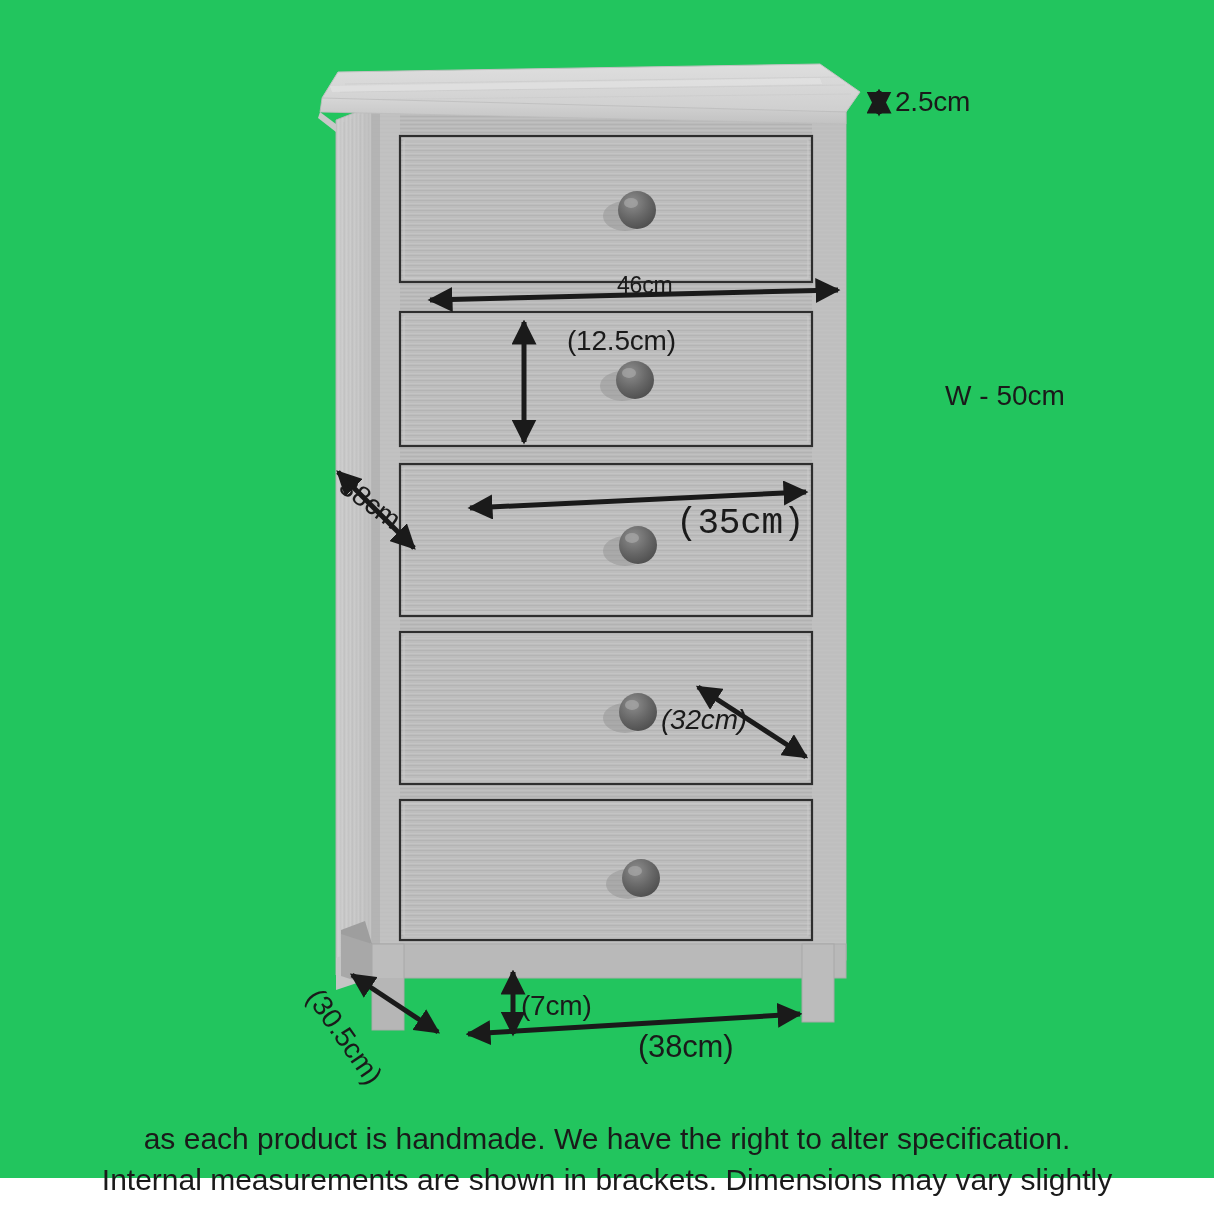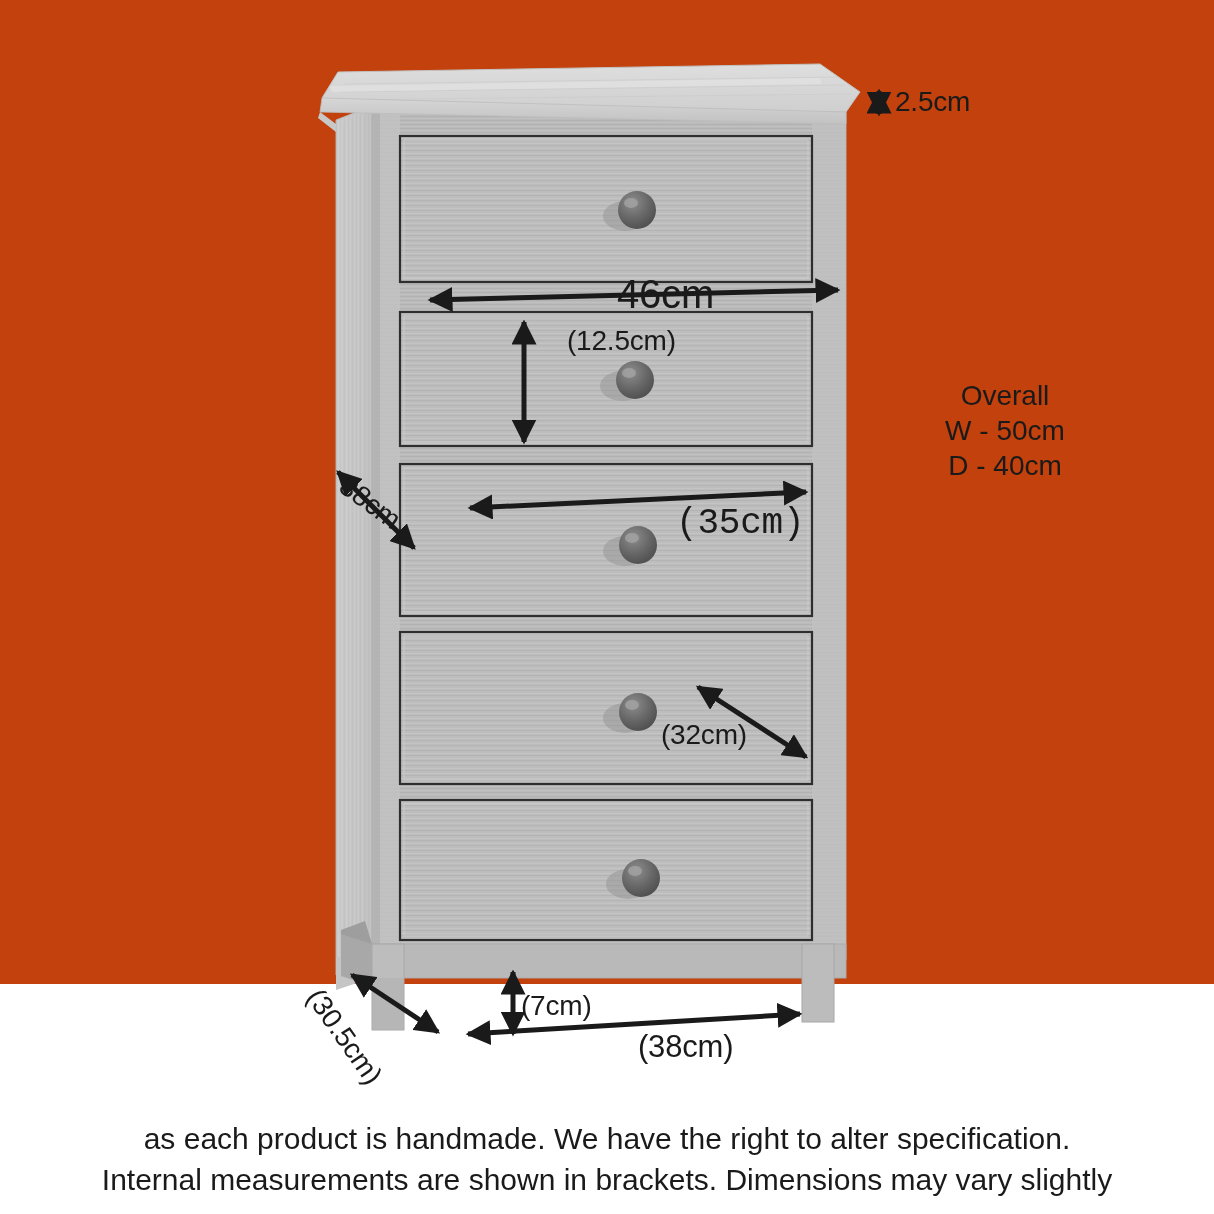--- a/index.html
+++ b/index.html
@@ -6,22 +6,22 @@
   html, body {
     margin: 0; padding: 0;
     width: 1214px; height: 1214px;
     background: #ffffff;
     font-family: "Liberation Sans", sans-serif;
     overflow: hidden;
   }
   #stage {
     position: relative;
     width: 1214px;
-    height: 984px;
-    background: #c2410c;
+    height: 1178px;
+    background: #22c55e;
   }
 
   
   #furniture {
     position: absolute;
     left: 0; top: 0;
     width: 1214px; height: 1214px;
   }
 
   
@@ -37,30 +37,30 @@
     position: absolute;
     color: #1a1a1a;
     font-family: "Liberation Sans", sans-serif;
     font-size: 27px;
     font-weight: 400;
     white-space: nowrap;
     letter-spacing: -0.2px;
   }
 
   #label-25 { left: 895px; top: 86px; font-size: 28px; }
-  #label-46 { left: 617px; top: 272px; font-size: 40px; }
+  #label-46 { left: 617px; top: 272px; font-size: 23px; }
   #label-125 { left: 567px; top: 325px; font-size: 28px; }
   #label-38side {
     left: 352px; top: 470px;
     transform: rotate(36deg);
     transform-origin: left top;
     font-size: 28px;
   }
   #label-35 { left: 676px; top: 503px; font-size: 36px; font-family: Liberation Mono, monospace; }
-  #label-32 { left: 661px; top: 719px; font-size: 28px; }
+  #label-32 { left: 661px; top: 704px; font-size: 28px; font-style: italic; }
   #label-305 {
     left: 326px; top: 983px;
     transform: rotate(55deg);
     transform-origin: left top;
     font-size: 28px;
   }
   #label-7 { left: 521px; top: 977px; font-size: 28px; margin-top: 13px; }
   #label-38bottom { left: 638px; top: 1029px; font-size: 31px; }
 
   
@@ -281,23 +281,21 @@
 
   <div class="dim-label" id="label-32">(32cm)</div>
 
   <div class="dim-label" id="label-305">(30.5cm)</div>
 
   <div class="dim-label" id="label-7">(7cm)</div>
 
   <div class="dim-label" id="label-38bottom">(38cm)</div>
 
   <div id="overall">
-    <div>Overall</div>
     <div>W - 50cm</div>
-    <div>D - 40cm</div>
   </div>
 
   <div id="footnote">
     <div>as each product is handmade. We have the right to alter specification.</div>
     <div>Internal measurements are shown in brackets. Dimensions may vary slightly</div>
   </div>
 
 </div>
 
 </body></html>

